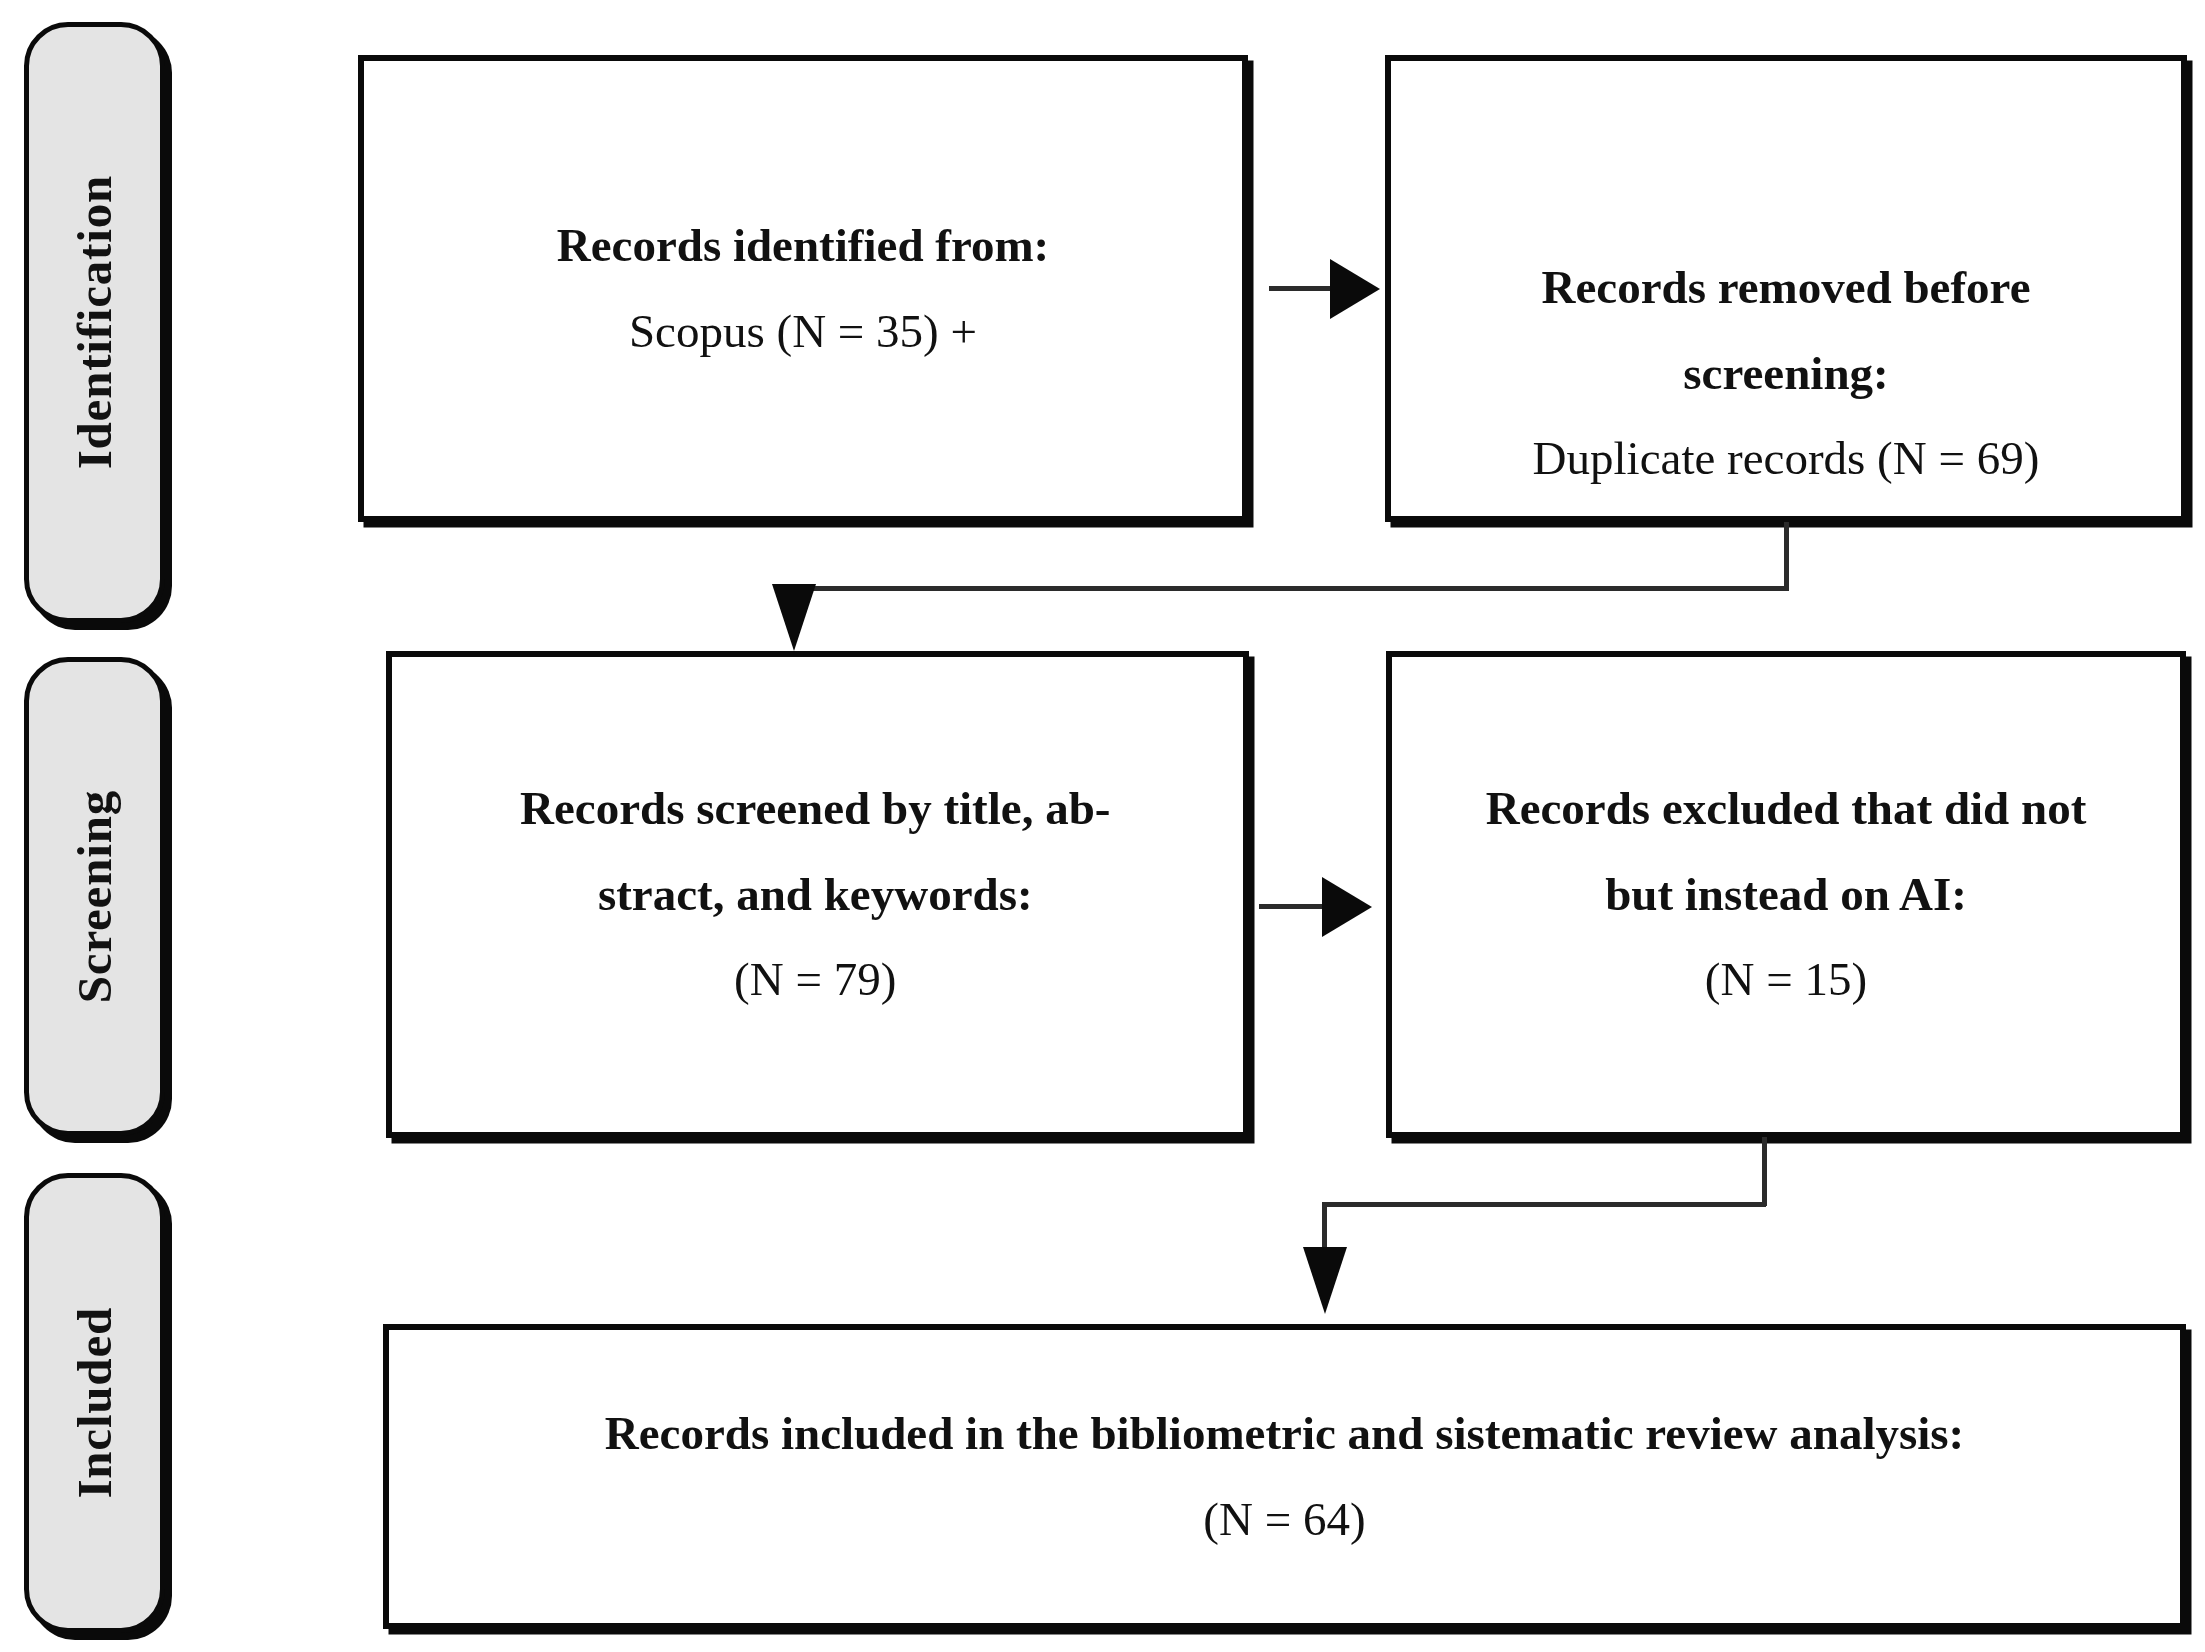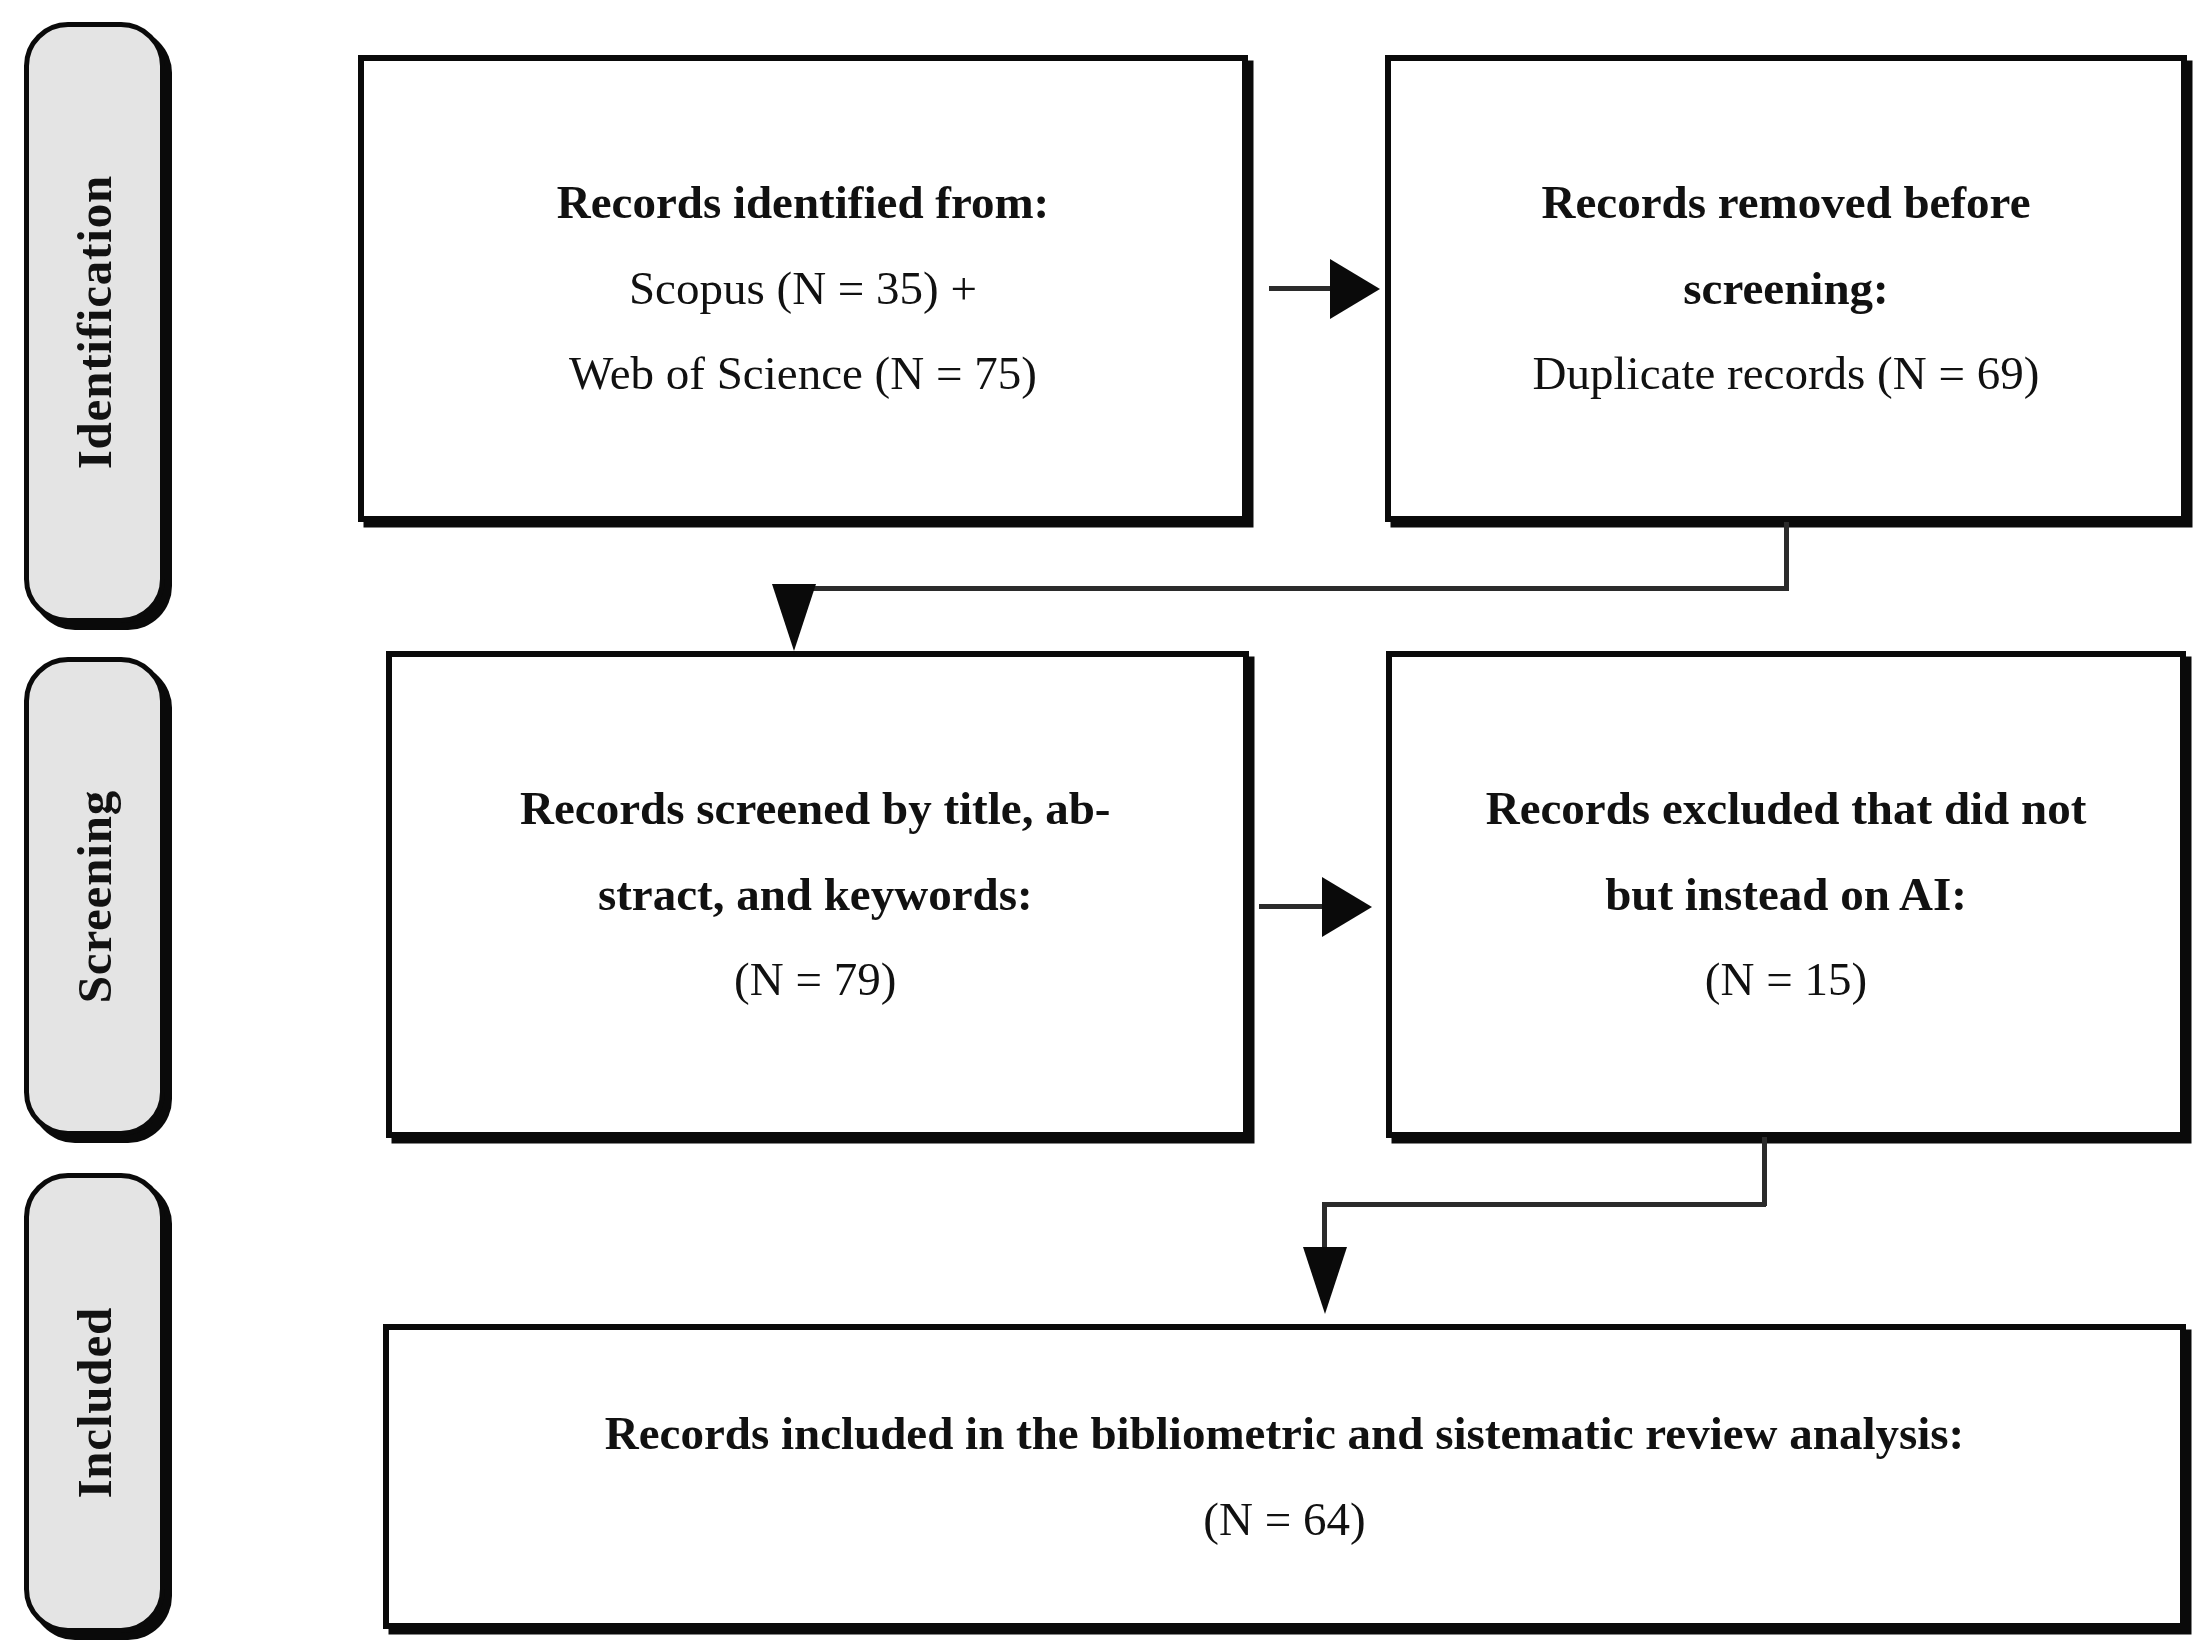--- a/index.html
+++ b/index.html
@@ -114,25 +114,24 @@
   </div>
 
   <div class="stage-pill" style="left:23.5px; top:1173px; width:141px; height:460px;">
     <span class="stage-label">Included</span>
   </div>
 
   <div class="flow-box" style="left:358px; top:55px; width:890px; height:467px;">
     <div class="box-lines">
       <div class="line bold">Records identified from:</div>
       <div class="line">Scopus (N = 35) +</div>
-      <div class="line">Web of Science (N = 75)</div>
     </div>
   </div>
 
-  <div class="flow-box" style="left:1385px; top:55px; width:802px; height:467px;">
+  <div class="flow-box" style="left:1385px; top:55px; width:802px; height:467px;justify-content:flex-end;">
     <div class="box-lines">
       <div class="line bold">Records removed before</div>
       <div class="line bold">screening:</div>
       <div class="line">Duplicate records (N = 69)</div>
     </div>
   </div>
 
   <div class="conn">
     <div class="h-shaft" style="left:1269px; top:286px; width:86px;"></div>
     <div class="arrow-right" style="left:1330px; top:259px;"></div>

